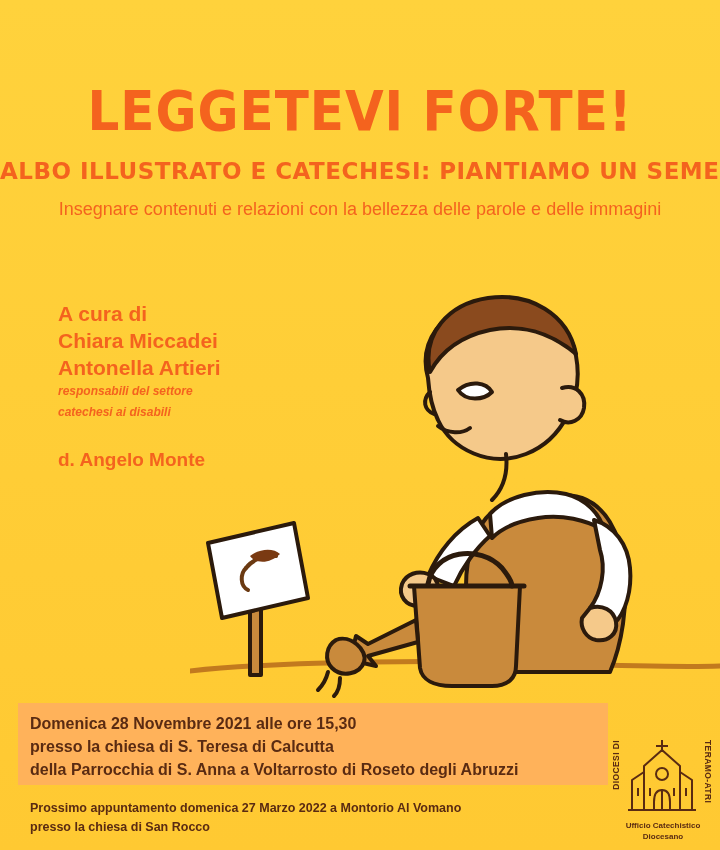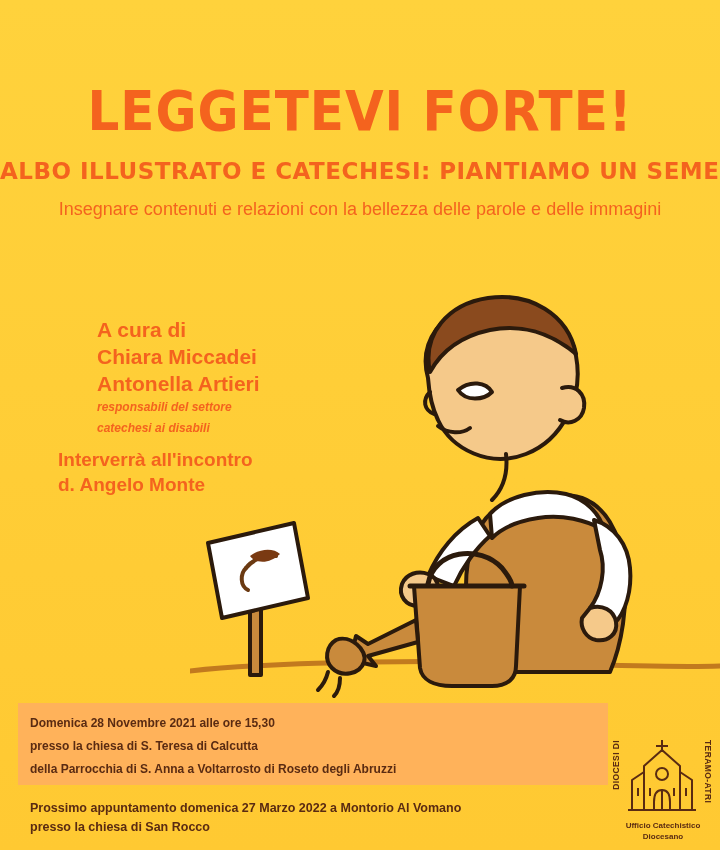--- a/index.html
+++ b/index.html
@@ -61,23 +61,22 @@
     font-family: "Liberation Sans", sans-serif;
     font-size: 18px;
     color: #f4631e;
     white-space: nowrap;
   }
 
   
   #credits {
     position: absolute;
     left: 58px;
-    top: 316px;
+    top: 300px;
     width: 300px;
-    margin-left: 39px;
   }
   .credit-line {
     font-family: "Liberation Sans", sans-serif;
     font-weight: bold;
     font-size: 21px;
     color: #f4631e;
     line-height: 27px;
     white-space: nowrap;
   }
   .credit-role {
@@ -120,21 +119,21 @@
     top: 703px;
     width: 590px;
     height: 82px;
     background: #ffb25a;
     padding: 9px 0 0 12px;
     box-sizing: border-box;
   }
   .info-line {
     font-family: "Liberation Sans", sans-serif;
     font-weight: bold;
-    font-size: 12px;
+    font-size: 16px;
     color: #5a2b12;
     line-height: 23px;
     white-space: nowrap;
   }
   #next-event {
     position: absolute;
     left: 30px;
     top: 799px;
     width: 570px;
   }
@@ -195,21 +194,20 @@
 
   <div id="credits">
     <div class="credit-line">A cura di</div>
     <div class="credit-line">Chiara Miccadei</div>
     <div class="credit-line">Antonella Artieri</div>
     <div class="credit-role">responsabili del settore</div>
     <div class="credit-role">catechesi ai disabili</div>
   </div>
 
   <div id="speaker">
-    <div class="speaker-line">Interverrà all'incontro</div>
     <div class="speaker-line">d. Angelo Monte</div>
   </div>
 
   <div id="illustration">
     <svg width="530" height="440" viewBox="0 0 530 440" xmlns="http://www.w3.org/2000/svg">
       <g stroke="#2b1a0c" stroke-width="4" stroke-linecap="round" stroke-linejoin="round" fill="none">
 
         <path d="M-10 404 C 60 396, 180 392, 300 394 C 390 396, 470 400, 530 398" stroke="#c27a1e" stroke-width="5" fill="none"></path>
 
         <rect x="60" y="295" width="11" height="112" fill="#c98a3c"></rect>

